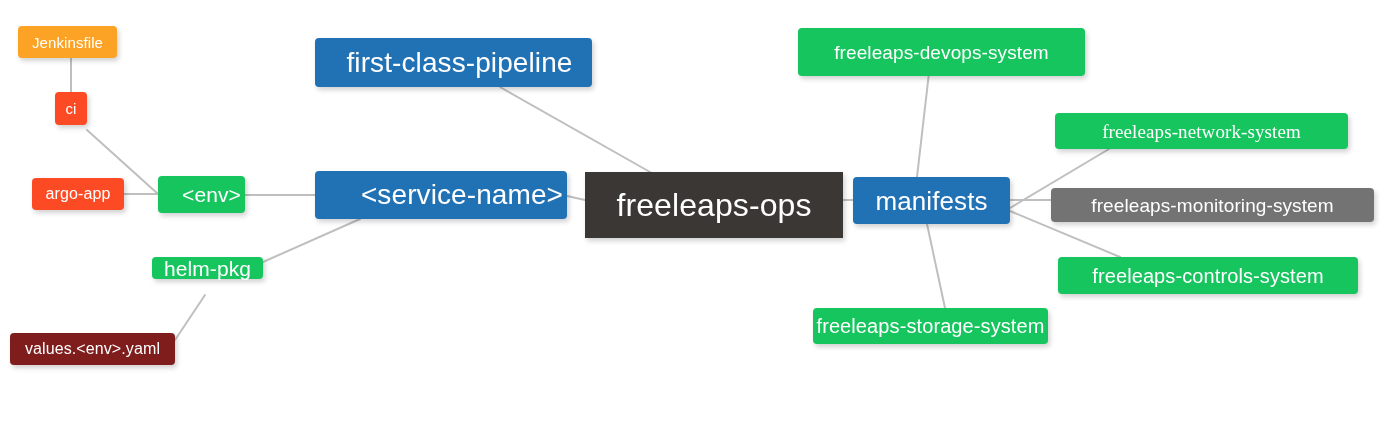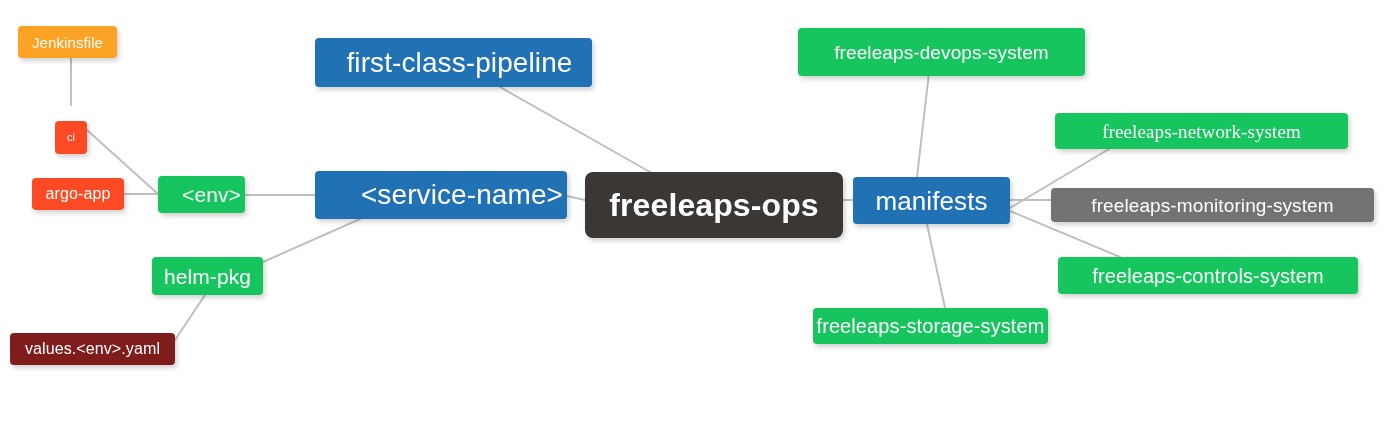--- a/index.html
+++ b/index.html
@@ -17,21 +17,21 @@
     display:flex;align-items:center;justify-content:center;
     color:#ffffff;
     white-space:nowrap;
     box-sizing:border-box;
     border-radius:4px;
     box-shadow:2px 3px 5px rgba(0,0,0,0.18);
     letter-spacing:0.1px;
     line-height:1;
     z-index:2;
   }
-  .node.sharp{border-radius:8px;font-weight:bold;}
+  .node.sharp{border-radius:0;}
 </style>
 </head>
 <body>
 
 <div id="canvas">
   <svg id="edges" viewBox="0 0 1390 421">
       <line x1="71" y1="58" x2="71" y2="105" stroke="#bfbfbf" stroke-width="2" stroke-linecap="round"></line>
       <line x1="87" y1="130" x2="158" y2="194" stroke="#bfbfbf" stroke-width="2" stroke-linecap="round"></line>
       <line x1="124" y1="194" x2="158" y2="194" stroke="#bfbfbf" stroke-width="2" stroke-linecap="round"></line>
       <line x1="245" y1="195" x2="315" y2="195" stroke="#bfbfbf" stroke-width="2" stroke-linecap="round"></line>
@@ -41,24 +41,24 @@
       <line x1="500" y1="87" x2="650" y2="172" stroke="#bfbfbf" stroke-width="2" stroke-linecap="round"></line>
       <line x1="843" y1="200" x2="853" y2="200" stroke="#bfbfbf" stroke-width="2" stroke-linecap="round"></line>
       <line x1="917" y1="177" x2="930" y2="64" stroke="#bfbfbf" stroke-width="2" stroke-linecap="round"></line>
       <line x1="1010" y1="208" x2="1109" y2="149" stroke="#bfbfbf" stroke-width="2" stroke-linecap="round"></line>
       <line x1="1010" y1="200" x2="1051" y2="200" stroke="#bfbfbf" stroke-width="2" stroke-linecap="round"></line>
       <line x1="1010" y1="211" x2="1120" y2="257" stroke="#bfbfbf" stroke-width="2" stroke-linecap="round"></line>
       <line x1="927" y1="224" x2="945" y2="308" stroke="#bfbfbf" stroke-width="2" stroke-linecap="round"></line>
     </svg>
   <div id="nodes">
       <div class="node" style="left: 18px; top: 26px; width: 99px; height: 32px; background: rgb(252, 163, 38); font-size: 15px;">Jenkinsfile</div>
-      <div class="node" style="left: 55px; top: 121px; width: 32px; height: 33px; background: rgb(252, 74, 37); font-size: 11px;">ci</div>
+      <div class="node" style="left: 55px; top: 92px; width: 32px; height: 33px; background: rgb(252, 74, 37); font-size: 15px;">ci</div>
       <div class="node" style="left: 32px; top: 178px; width: 92px; height: 32px; background: rgb(252, 74, 37); font-size: 16px;">argo-app</div>
       <div class="node" style="left: 158px; top: 176px; width: 87px; height: 37px; background: rgb(22, 197, 94); font-size: 21px; padding-left: 20px;">&lt;env&gt;</div>
-      <div class="node" style="left: 152px; top: 257px; width: 111px; height: 38px; background: rgb(22, 197, 94); font-size: 21px;">helm-pkg</div>
+      <div class="node" style="left: 152px; top: 257px; width: 111px; height: 22px; background: rgb(22, 197, 94); font-size: 21px;">helm-pkg</div>
       <div class="node" style="left: 10px; top: 333px; width: 165px; height: 32px; background: #7f1d1d; font-size: 16px;">values.&lt;env&gt;.yaml</div>
       <div class="node" style="left: 315px; top: 38px; width: 277px; height: 49px; background: rgb(33, 113, 181); font-size: 28px; padding-left: 12px;">first-class-pipeline</div>
       <div class="node" style="left: 315px; top: 171px; width: 252px; height: 48px; background: rgb(33, 113, 181); font-size: 28px; padding-left: 42px;">&lt;service-name&gt;</div>
       <div class="node sharp" style="left: 585px; top: 172px; width: 258px; height: 66px; background: rgb(59, 55, 52); font-size: 32px;">freeleaps-ops</div>
       <div class="node" style="left: 853px; top: 177px; width: 157px; height: 47px; background: rgb(33, 113, 181); font-size: 26px;">manifests</div>
       <div class="node" style="left: 798px; top: 28px; width: 287px; height: 48px; background: rgb(22, 197, 94); font-size: 19px;">freeleaps-devops-system</div>
       <div class="node" style="left: 1055px; top: 113px; width: 293px; height: 36px; background: rgb(22, 197, 94); font-size: 19px; font-family: Liberation Serif, serif;">freeleaps-network-system</div>
       <div class="node" style="left: 1051px; top: 188px; width: 323px; height: 34px; background: #737373; font-size: 19px;">freeleaps-monitoring-system</div>
       <div class="node" style="left: 1058px; top: 257px; width: 300px; height: 37px; background: rgb(22, 197, 94); font-size: 20px;">freeleaps-controls-system</div>
       <div class="node" style="left: 813px; top: 308px; width: 235px; height: 36px; background: rgb(22, 197, 94); font-size: 20px;">freeleaps-storage-system</div>

